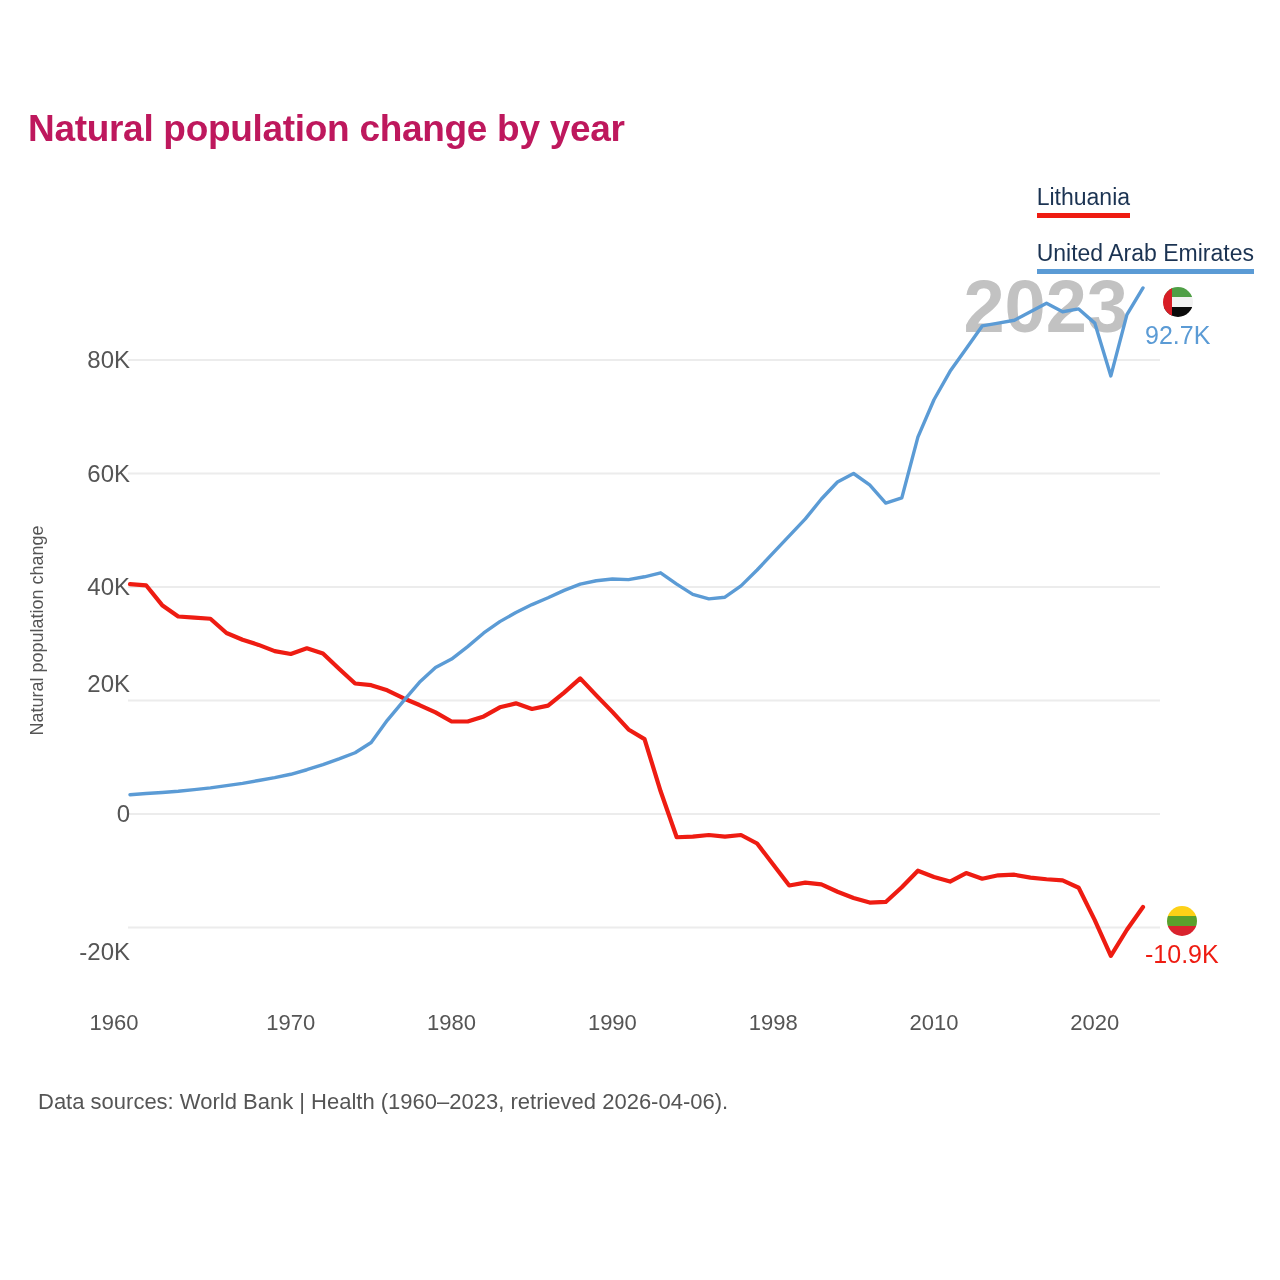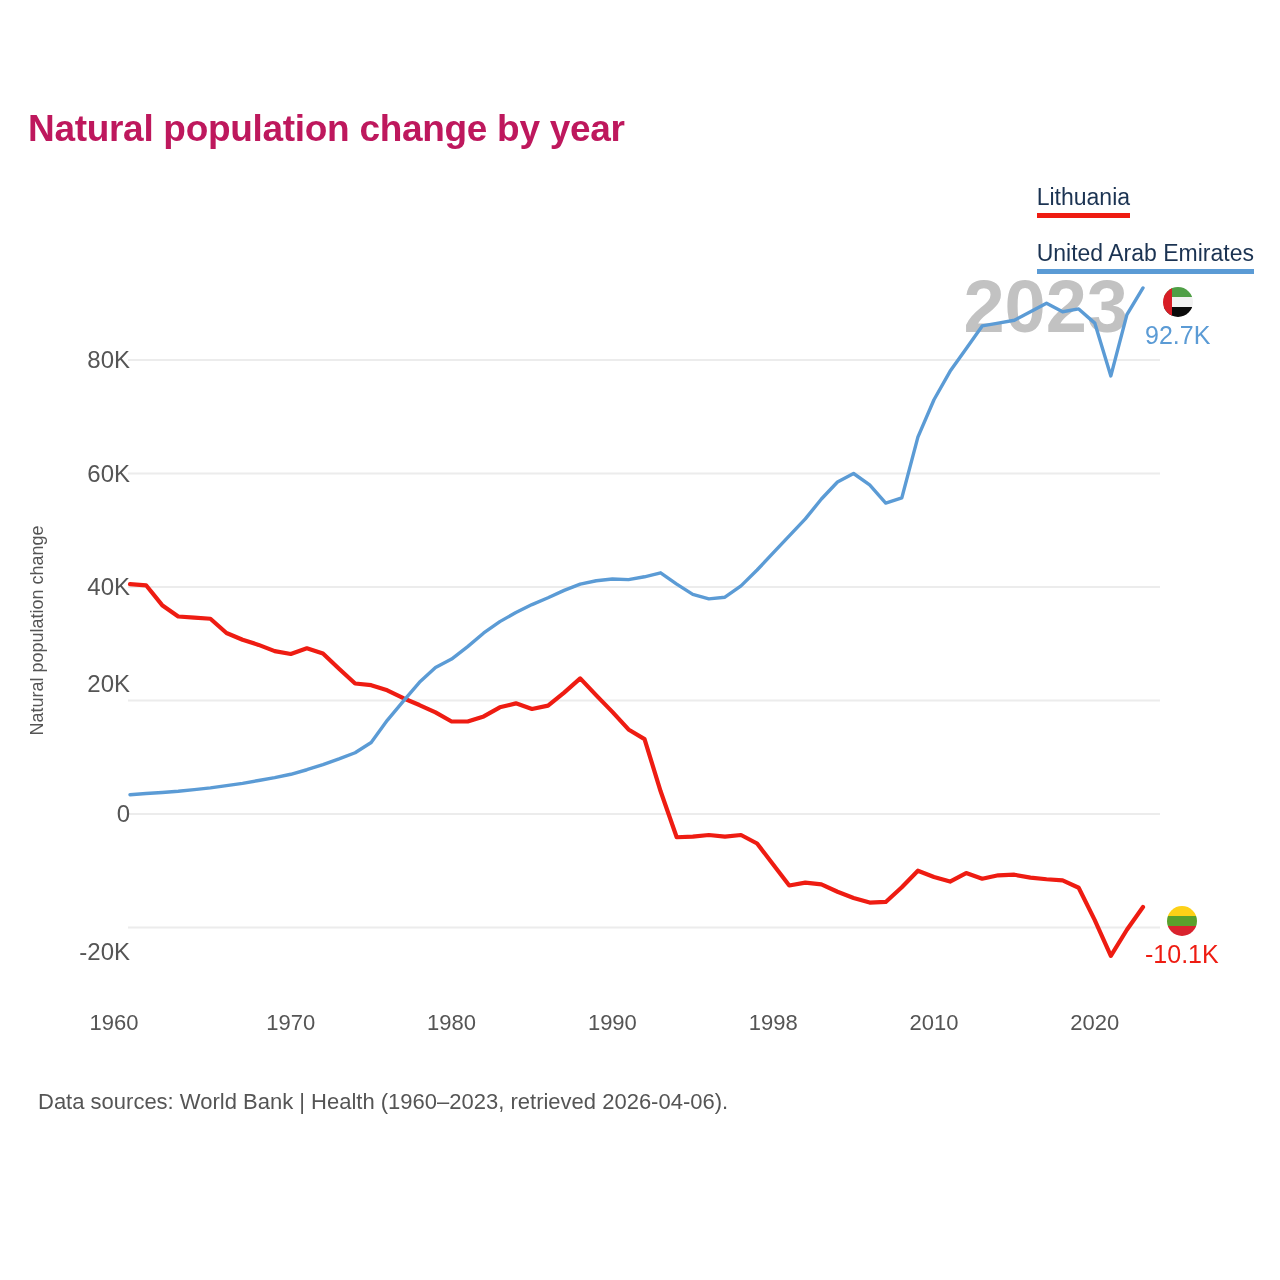--- a/index.html
+++ b/index.html
@@ -221,20 +221,20 @@
       </span>
     <span class="endpoint-value">92.7K</span>
   </div>
 
   <div class="endpoint endpoint-ltu" id="endpoint-ltu" style="left: 1145px; top: 892.07px;">
     <span class="flag-dot" id="flag-ltu">
         <span class="flag-band" style="top:0;height:33.4%;background:#fdd117;"></span>
         <span class="flag-band" style="top:33.4%;height:33.2%;background:#5aa02c;"></span>
         <span class="flag-band" style="top:66.6%;height:33.4%;background:#d9232e;"></span>
       </span>
-    <span class="endpoint-value">-10.1K</span>
+    <span class="endpoint-value">-10.9K</span>
   </div>
 
   <div class="footer">
     <div>Data sources: World Bank | Health (1960–2023, retrieved 2026-04-06).</div>
   </div>
 
 </div>
 
 </body></html>

